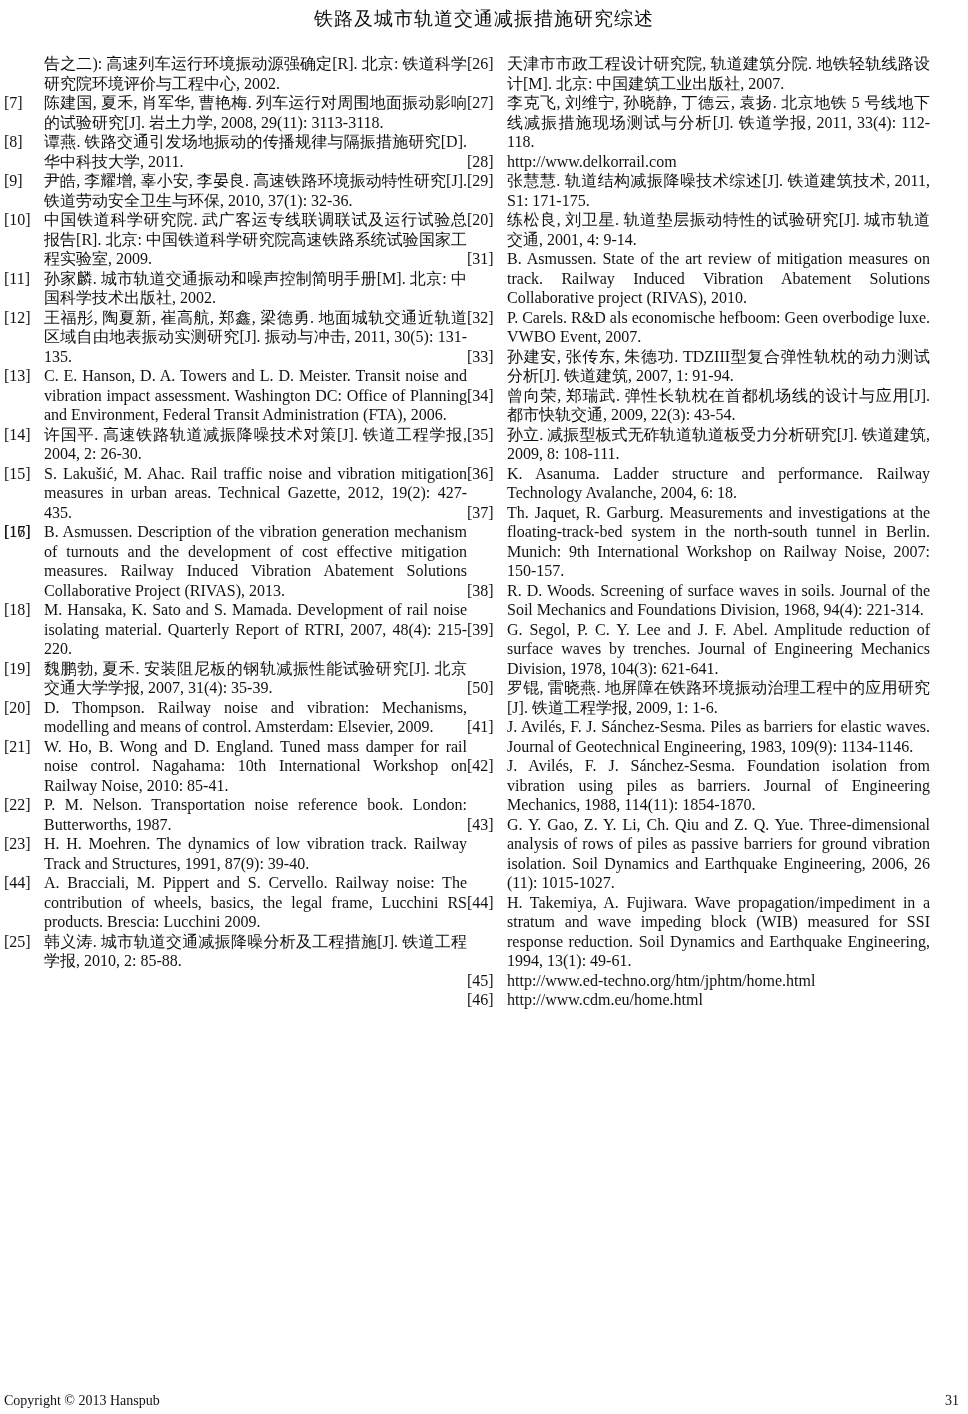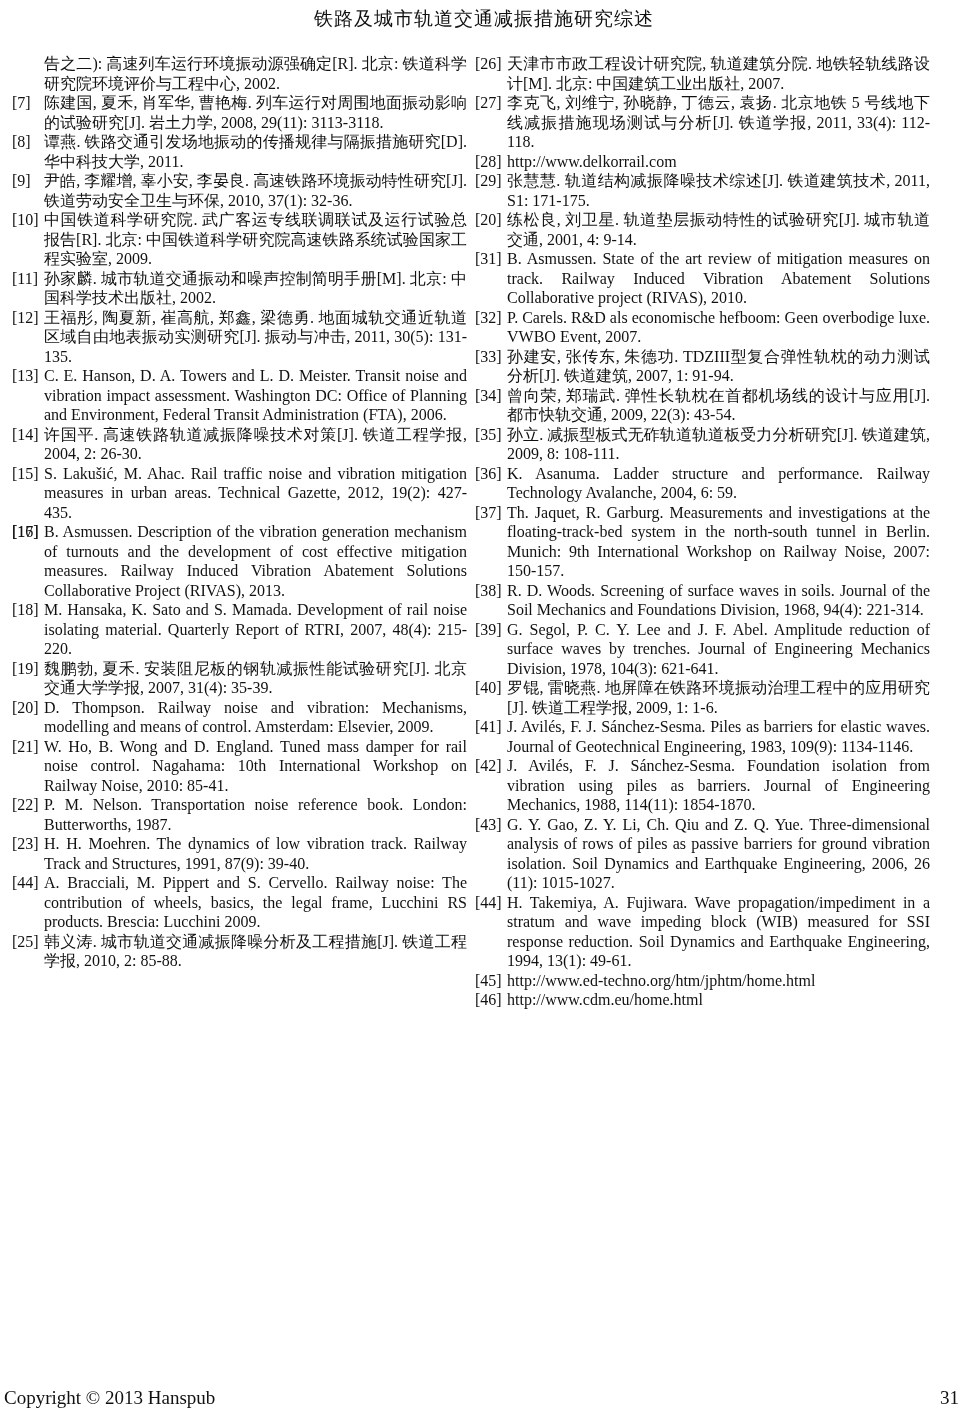--- a/index.html
+++ b/index.html
@@ -32,33 +32,33 @@
   }
   .ref-item {
     position: relative;
     padding-left: 40px;
     font-size: 16px;
     line-height: 19.5px;
     text-align: justify;
   }
   .ref-label {
     position: absolute;
-    left: 8px;
+    left: 0;
     top: 0;
     text-align: left;
   }
   .page-footer {
     position: absolute;
     left: 4px;
     right: 9px;
     bottom: 5px;
     display: flex;
     justify-content: space-between;
     align-items: baseline;
-    font-size: 19px;
+    font-size: 14px;
   }
 </style>
 </head>
 <body>
 
 <div class="page-header">铁路及城市轨道交通减振措施研究综述</div>
 
 <div class="columns">
 
   <div class="col">
@@ -210,40 +210,40 @@
         <span class="ref-text">曾向荣, 郑瑞武. 弹性长轨枕在首都机场线的设计与应用[J]. 都市快轨交通, 2009, 22(3): 43-54.</span>
       </div>
 
       <div class="ref-item">
         <span class="ref-label">[35]</span>
         <span class="ref-text">孙立. 减振型板式无砟轨道轨道板受力分析研究[J]. 铁道建筑, 2009, 8: 108-111.</span>
       </div>
 
       <div class="ref-item">
         <span class="ref-label">[36]</span>
-        <span class="ref-text">K. Asanuma. Ladder structure and performance. Railway Technology Avalanche, 2004, 6: 59.</span>
+        <span class="ref-text">K. Asanuma. Ladder structure and performance. Railway Technology Avalanche, 2004, 6: 18.</span>
       </div>
 
       <div class="ref-item">
         <span class="ref-label">[37]</span>
         <span class="ref-text">Th. Jaquet, R. Garburg. Measurements and investigations at the floating-track-bed system in the north-south tunnel in Berlin. Munich: 9th International Workshop on Railway Noise, 2007: 150-157.</span>
       </div>
 
       <div class="ref-item">
         <span class="ref-label">[38]</span>
         <span class="ref-text">R. D. Woods. Screening of surface waves in soils. Journal of the Soil Mechanics and Foundations Division, 1968, 94(4): 221-314.</span>
       </div>
 
       <div class="ref-item">
         <span class="ref-label">[39]</span>
         <span class="ref-text">G. Segol, P. C. Y. Lee and J. F. Abel. Amplitude reduction of surface waves by trenches. Journal of Engineering Mechanics Division, 1978, 104(3): 621-641.</span>
       </div>
 
       <div class="ref-item">
-        <span class="ref-label">[40]</span>
+        <span class="ref-label">[50]</span>
         <span class="ref-text">罗锟, 雷晓燕. 地屏障在铁路环境振动治理工程中的应用研究[J]. 铁道工程学报, 2009, 1: 1-6.</span>
       </div>
 
       <div class="ref-item">
         <span class="ref-label">[41]</span>
         <span class="ref-text">J. Avilés, F. J. Sánchez-Sesma. Piles as barriers for elastic waves. Journal of Geotechnical Engineering, 1983, 109(9): 1134-1146.</span>
       </div>
 
       <div class="ref-item">
         <span class="ref-label">[42]</span>

